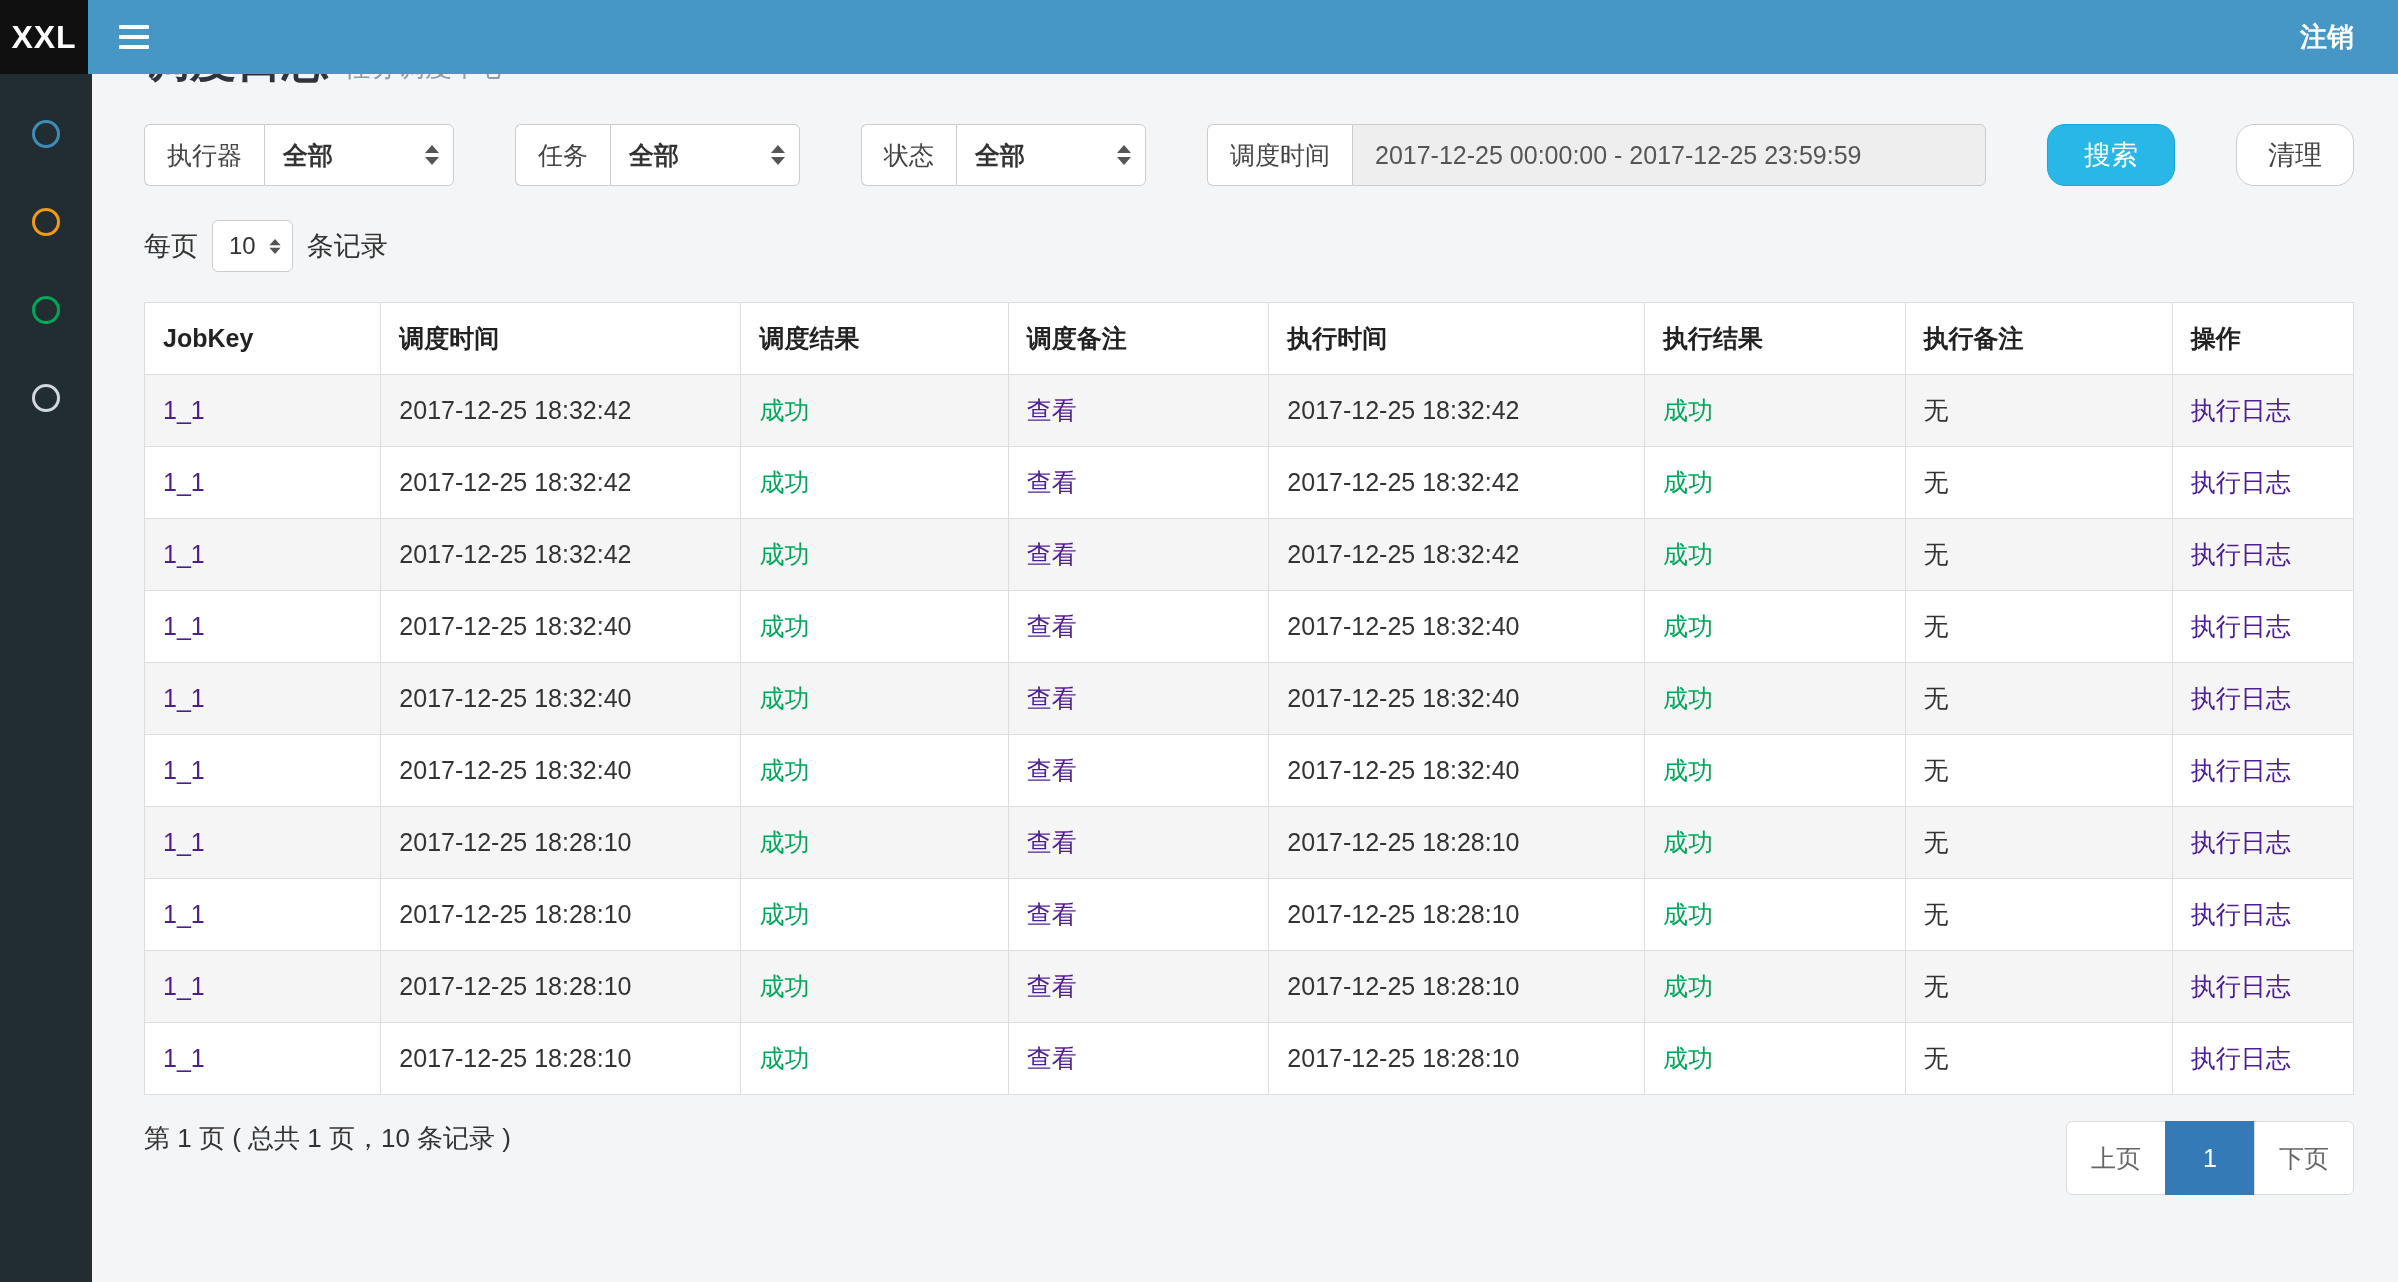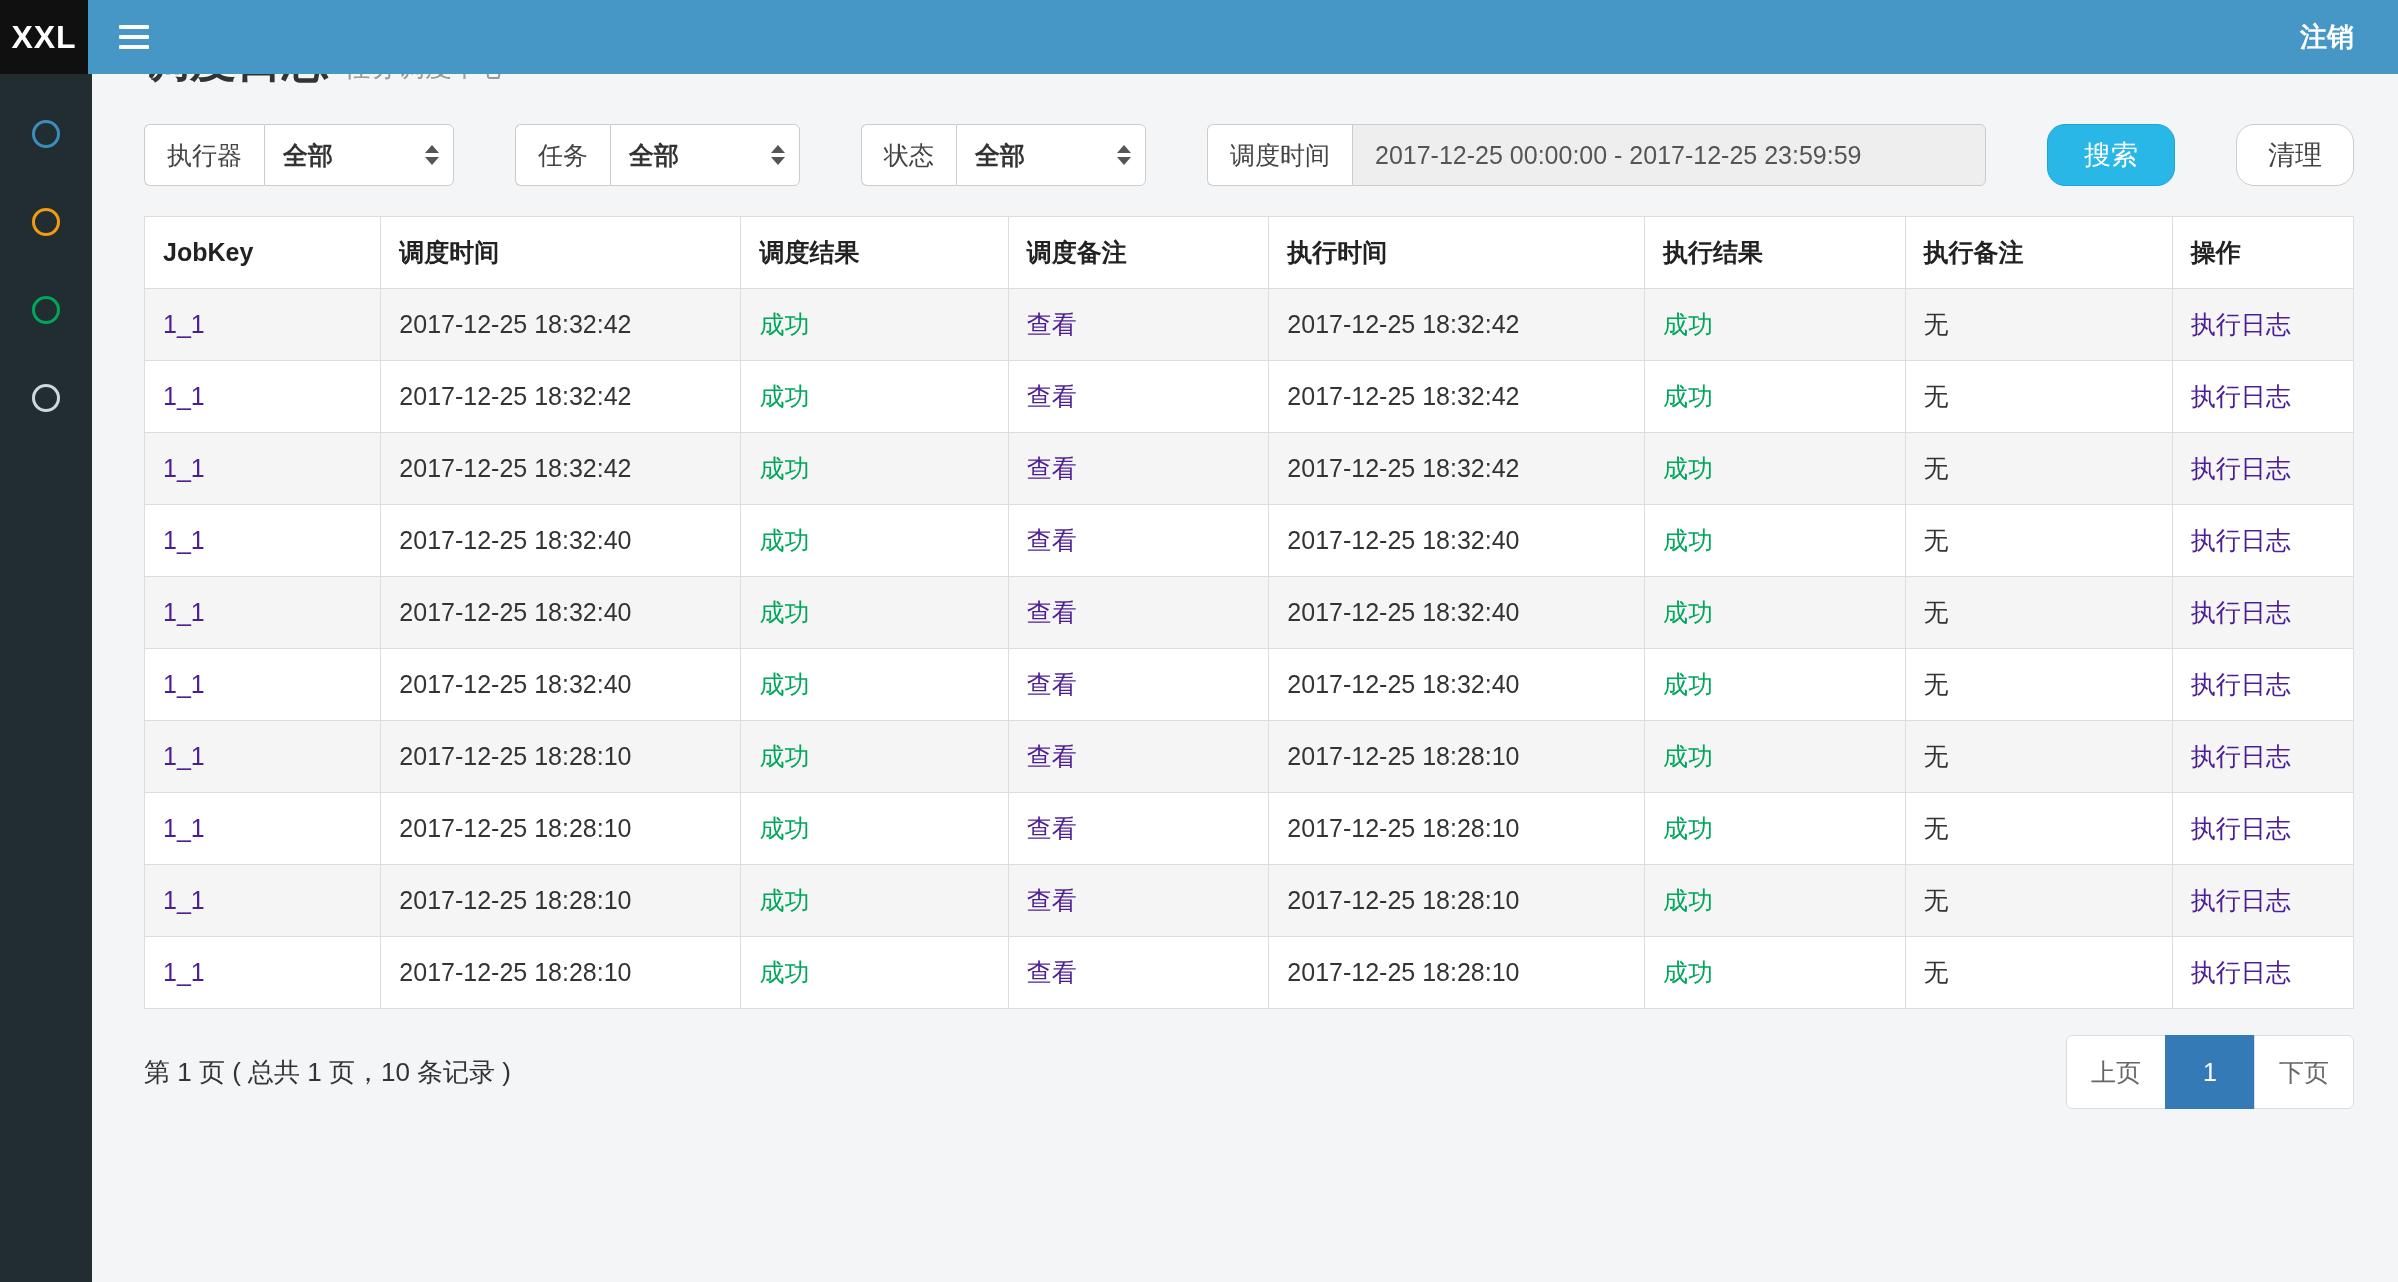--- a/index.html
+++ b/index.html
@@ -50,21 +50,21 @@
 
   
   .log-table { width:100%; margin-top:30px; border-collapse:collapse; background:#fff; }
   .log-table th, .log-table td { border:1px solid #ddd; text-align:left; padding:0 18px; font-size:25px; height:72px; color:#333; }
   .log-table th { font-weight:bold; color:#222; }
   .log-table tbody tr:nth-child(odd) { background:#f5f5f6; }
   .link { color:#4c1d95; cursor:pointer; text-decoration:none;margin-top:36px; }
   .success { color:#00a65a; }
 
   
-  .table-footer { display:flex; align-items:center; justify-content:space-between; margin-top:26px; padding-bottom:20px; }
+  .table-footer { display:flex; align-items:flex-start; justify-content:space-between; margin-top:26px; padding-bottom:20px; }
   .page-info { font-size:26px; color:#333; }
   .pagination { display:flex; }
   .page-btn { min-width:90px; height:74px; display:flex; align-items:center; justify-content:center; background:#fff; border:1px solid #ddd; font-size:25px; color:#666; cursor:pointer; margin-left:-1px; padding:0 24px; }
   .page-btn:first-child { border-radius:6px 0 0 6px; margin-left:0; }
   .page-btn:last-child  { border-radius:0 6px 6px 0; }
   .page-btn.active { background:#337ab7; border-color:#337ab7; color:#fff; }
 </style>
 </head>
 <body>
 
@@ -139,20 +139,31 @@
 
     <div class="input-group time-group">
       <span class="addon">调度时间</span>
       <div class="time-input">2017-12-25 00:00:00 - 2017-12-25 23:59:59</div>
     </div>
 
     <div class="btn btn-search">搜索</div>
     <div class="btn btn-clear">清理</div>
   </div>
 
+  <div class="pagesize-row">
+    <span>每页</span>
+    <div class="pagesize-select">
+      <span>10</span>
+      <span class="select-arrows">
+          <i class="tri-up"></i>
+          <i class="tri-down"></i>
+        </span>
+    </div>
+    <span>条记录</span>
+  </div>
 
   <table class="log-table">
     <colgroup>
       <col style="width:10.7%">
         <col style="width:16.3%">
         <col style="width:12.1%">
         <col style="width:11.8%">
       <col style="width:17.0%">
         <col style="width:11.8%">
         <col style="width:12.1%">

